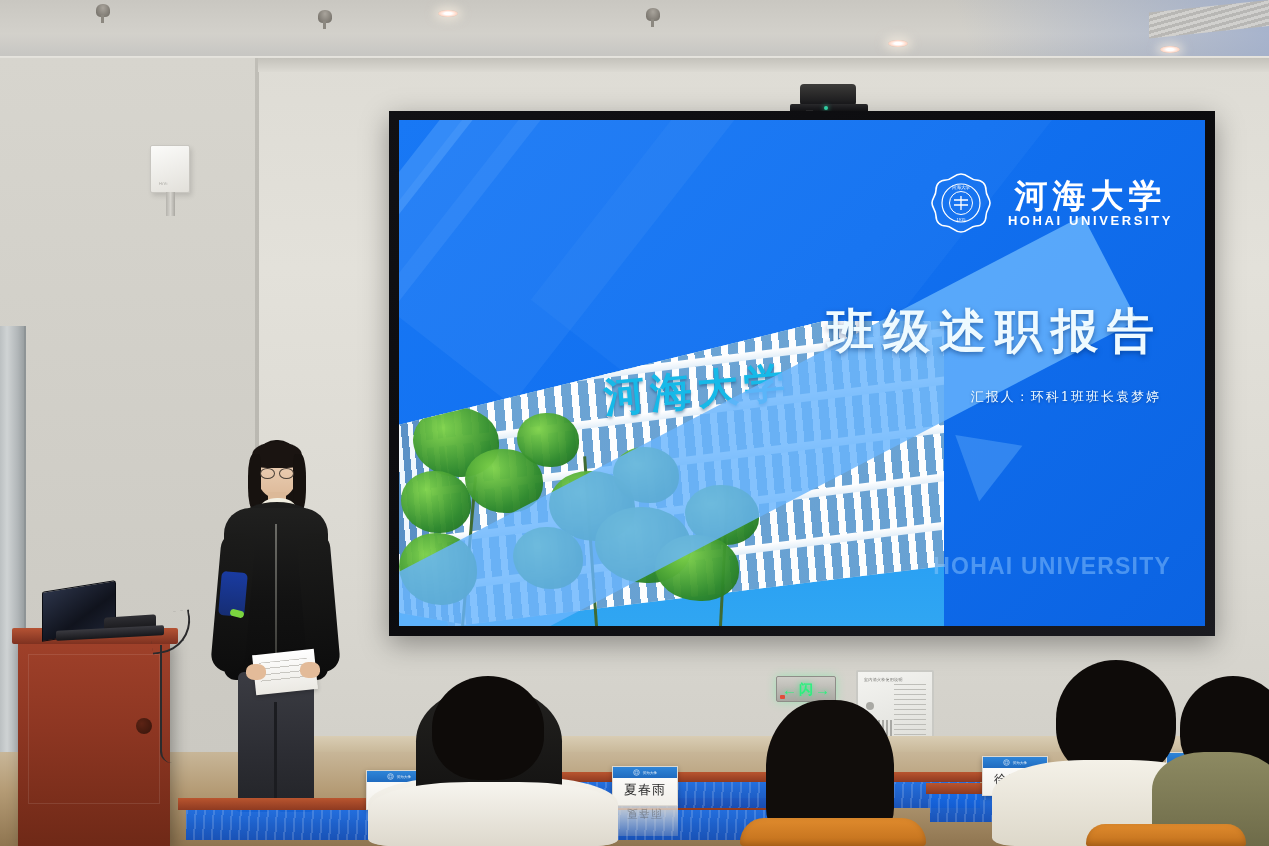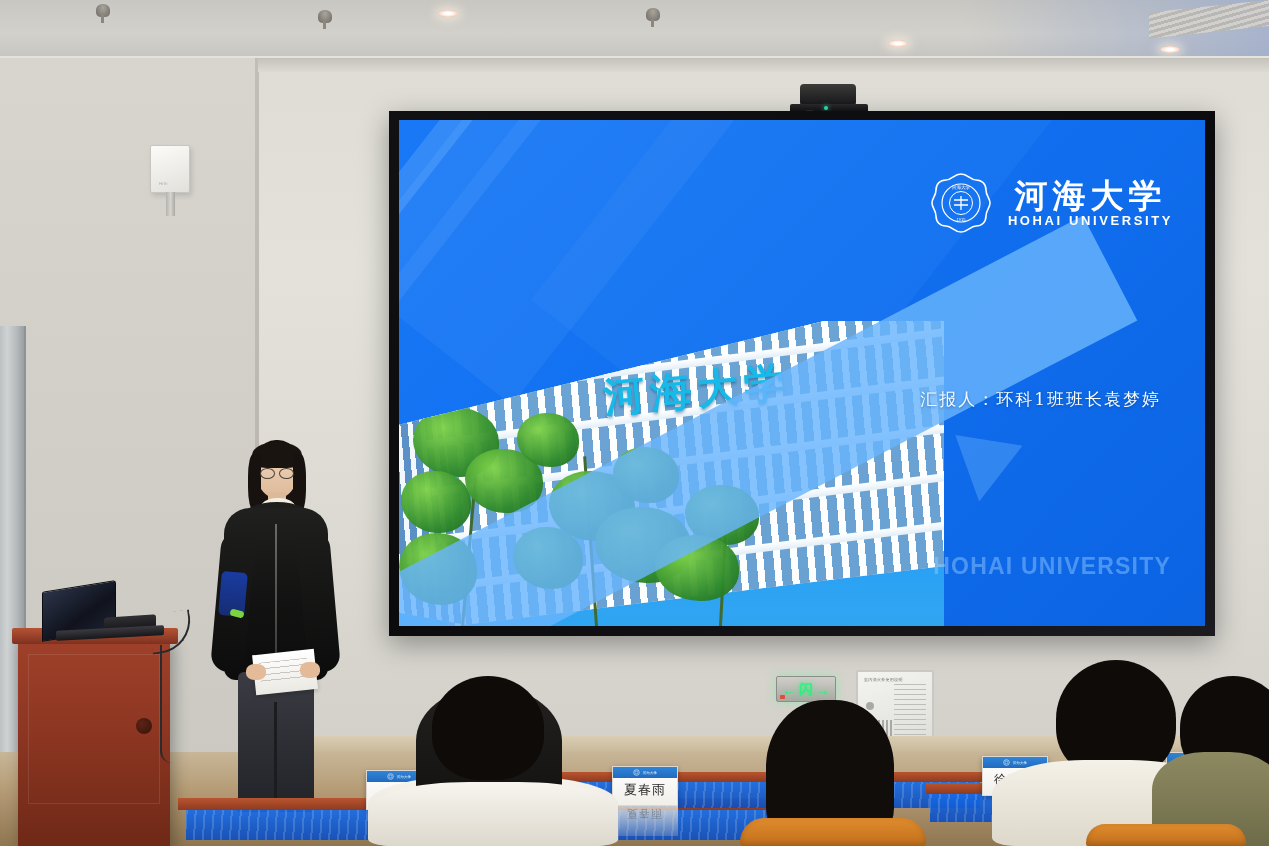--- a/index.html
+++ b/index.html
@@ -222,21 +222,21 @@
   .slide-title {
     position:absolute; right:42px; top:180px;
     font-family:"DejaVu Serif", serif;
     font-size:47px; font-weight:700; color:#eefaff; letter-spacing:9px;
     text-shadow:0 2px 5px rgba(0,40,100,.5);
     white-space:nowrap;
   }
   .slide-subtitle {
     position:absolute; right:44px; top:268px;
     font-family:"DejaVu Serif", serif;
-    font-size:17px; color:#f2fbff; letter-spacing:2px;
+    font-size:13px; color:#f2fbff; letter-spacing:2px;
     text-shadow:0 1px 3px rgba(0,40,100,.45);
     white-space:nowrap;
   }
   .slide-watermark {
     position:absolute; right:34px; bottom:46px;
     font-size:23px; font-weight:700; letter-spacing:1.2px;
     color:rgba(150,205,255,.46);
     white-space:nowrap;
   }
 
@@ -587,20 +587,21 @@
               <text x="31" y="17" font-size="4.6" fill="#ffffff" text-anchor="middle" font-family="DejaVu Serif, serif">河海大学</text>
               <text x="31" y="49" font-size="4" fill="#ffffff" text-anchor="middle" font-family="Liberation Sans, sans-serif">1915</text>
             </svg>
           </div>
           <div class="wordmark">
             <div class="wordmark-cn">河海大学</div>
             <div class="wordmark-en">HOHAI UNIVERSITY</div>
           </div>
         </div>
 
+        <div class="slide-title">班级述职报告</div>
         <div class="slide-subtitle">汇报人：环科1班班长袁梦婷</div>
         <div class="slide-watermark">HOHAI UNIVERSITY</div>
       </div>
     </div>
   </div>
 
   <div class="exit-sign">
     <span class="exit-arrow">←</span>
     <span class="exit-char">闪</span>
     <span class="exit-arrow">→</span>

